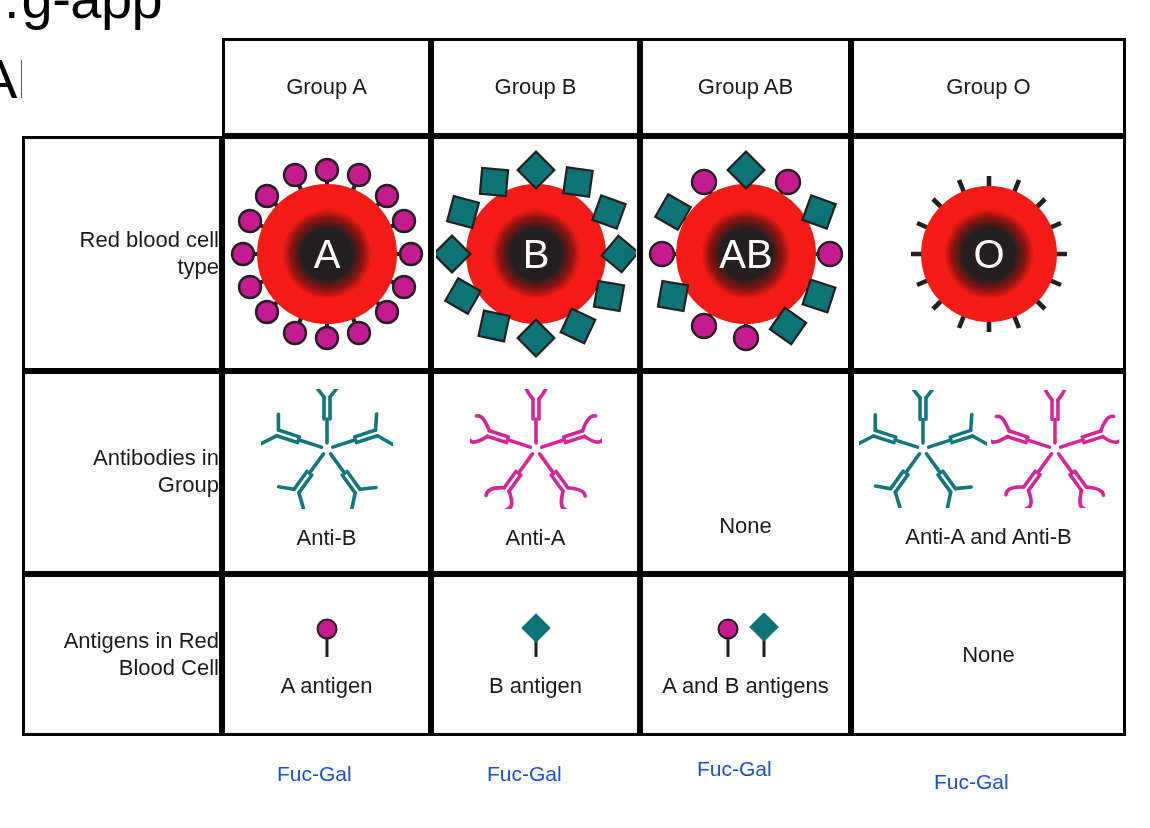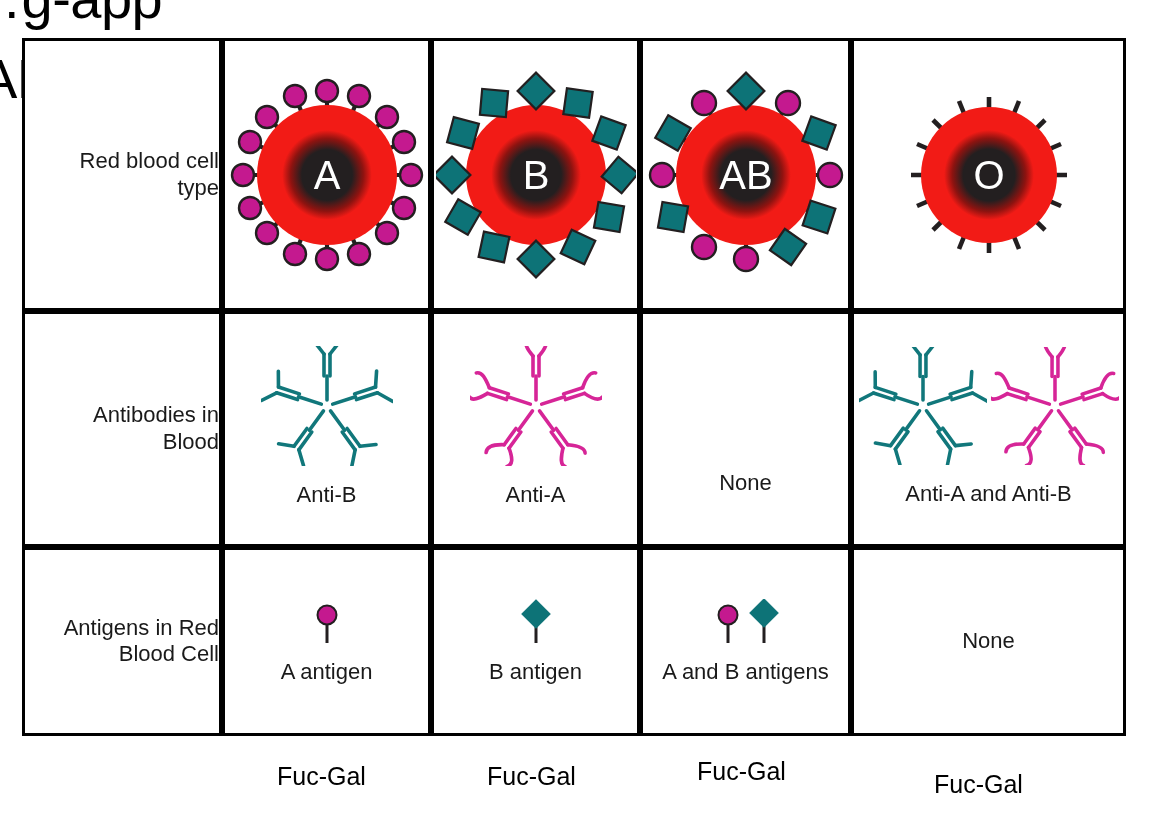--- a/index.html
+++ b/index.html
@@ -140,22 +140,22 @@
     justify-content: center;
     gap: 6px;
     height: 50px;
   }
   .ag-caption { margin-top: 12px; }
   .ag-none-only { margin-top: 0; }
 
   
   .fucgal {
     position: absolute;
-    font-size: 25px;
-    color: #000000;
+    font-size: 21px;
+    color: #1d4ed8;
     white-space: nowrap;
   }
   #fucgal-a  { left: 277px; top: 762px; }
   #fucgal-b  { left: 487px; top: 762px; }
   #fucgal-ab { left: 697px; top: 757px; }
   #fucgal-o  { left: 934px; top: 770px; }
 </style>
 </head>
 <body>
 
@@ -166,20 +166,27 @@
 <table id="abo-table">
   <colgroup>
     <col class="c-label">
       <col class="c-a">
       <col class="c-b">
       <col class="c-ab">
       <col class="c-o">
   </colgroup>
 
   <tbody>
+      <tr class="r-head">
+    <td class="corner"></td>
+    <th class="hcell">Group A</th>
+    <th class="hcell">Group B</th>
+    <th class="hcell">Group AB</th>
+    <th class="hcell">Group O</th>
+  </tr>
 
   <tr class="r-rbc">
     <td class="rlabel">Red blood cell type</td>
 
     <td class="dcell">
       <div class="rbc-wrap">
         <svg width="200" height="224" viewBox="0 0 200 224">
           <defs>
             <radialGradient id="gA" cx="50%" cy="50%" r="50%">
               <stop offset="0%" stop-color="#231f20"></stop>
@@ -356,21 +363,21 @@
             <line x1="95" y1="112" x2="65" y2="38"></line>
           </g>
           <circle cx="95" cy="112" r="68" fill="url(#gO)"></circle>
           <text x="95" y="112" fill="#ffffff" font-family="Liberation Sans, sans-serif" font-size="40" text-anchor="middle" dominant-baseline="central">O</text>
         </svg>
       </div>
     </td>
   </tr>
 
   <tr class="r-ab">
-    <td class="rlabel">Antibodies in Blood</td>
+    <td class="rlabel">Antibodies in Group</td>
 
     <td class="dcell">
       <div class="cell-stack">
         <div class="ab-art-row">
           <svg width="132" height="120" viewBox="0 0 120 120">
             <g stroke="#11777b" stroke-width="3.6" fill="none" stroke-linecap="round">
               <g transform="translate(60,60)">
                 <g>
                   <path d="M0,-6 L0,-30"></path>
                       <path d="M-3,-30 L-3,-52"></path>

